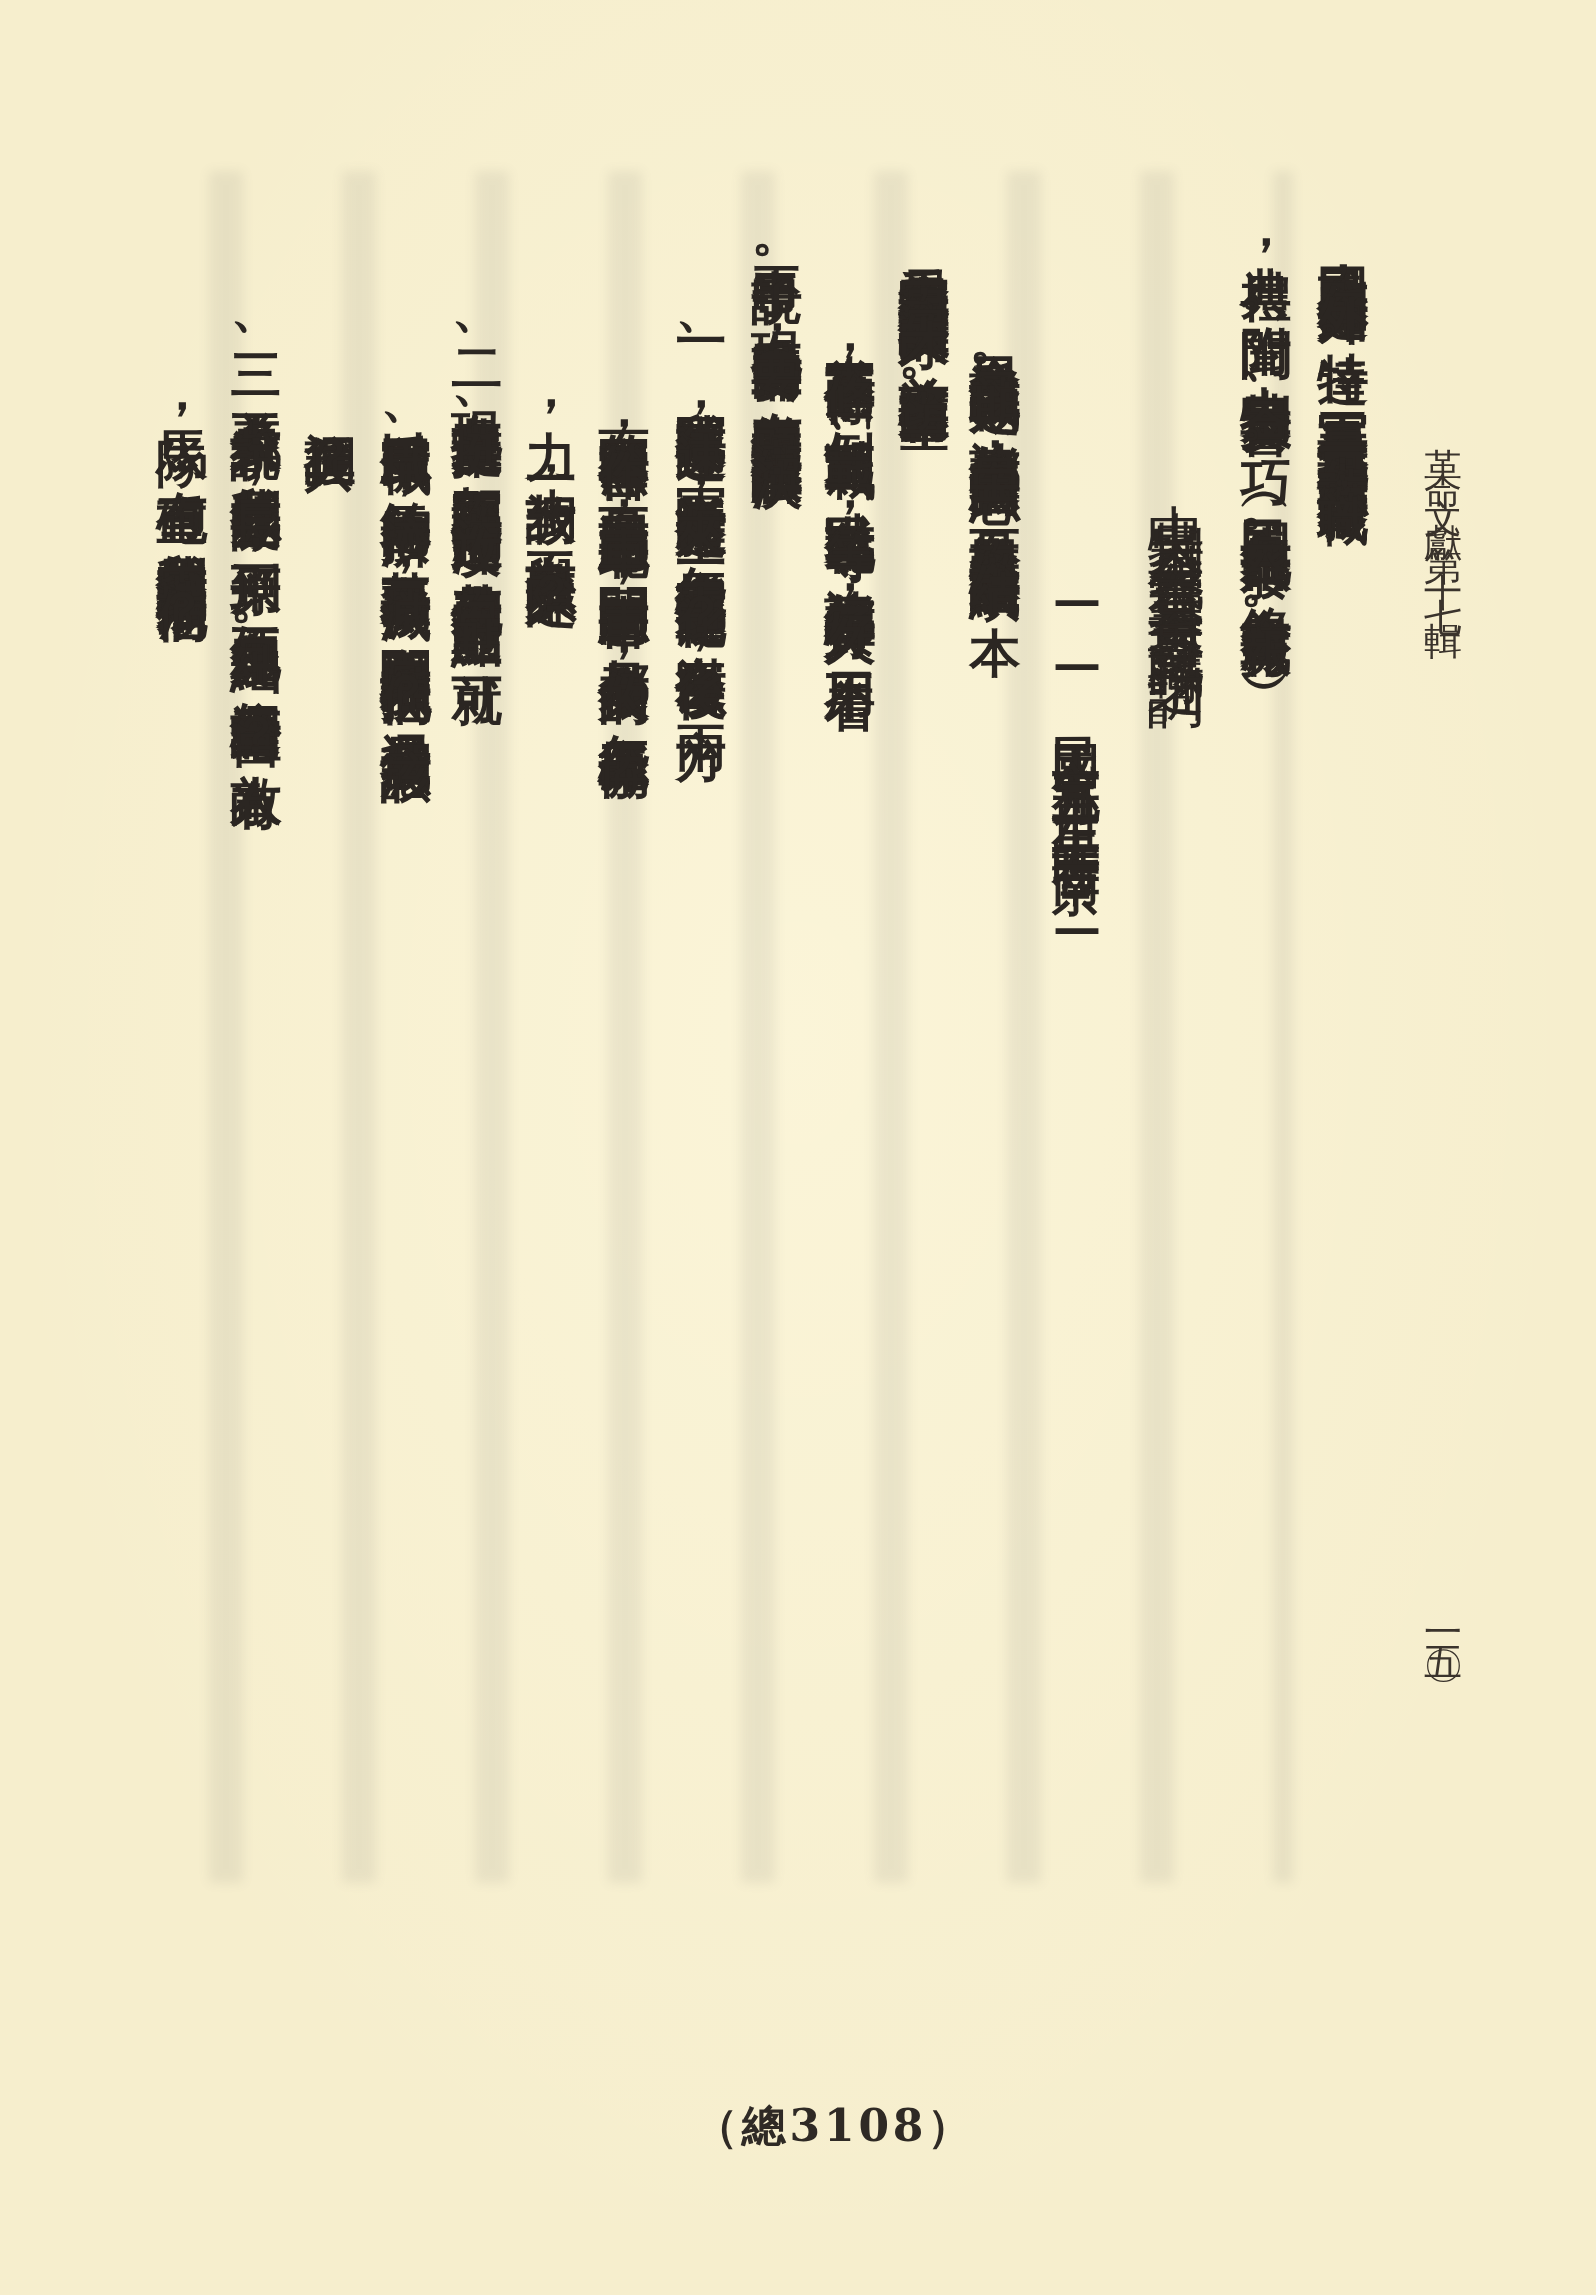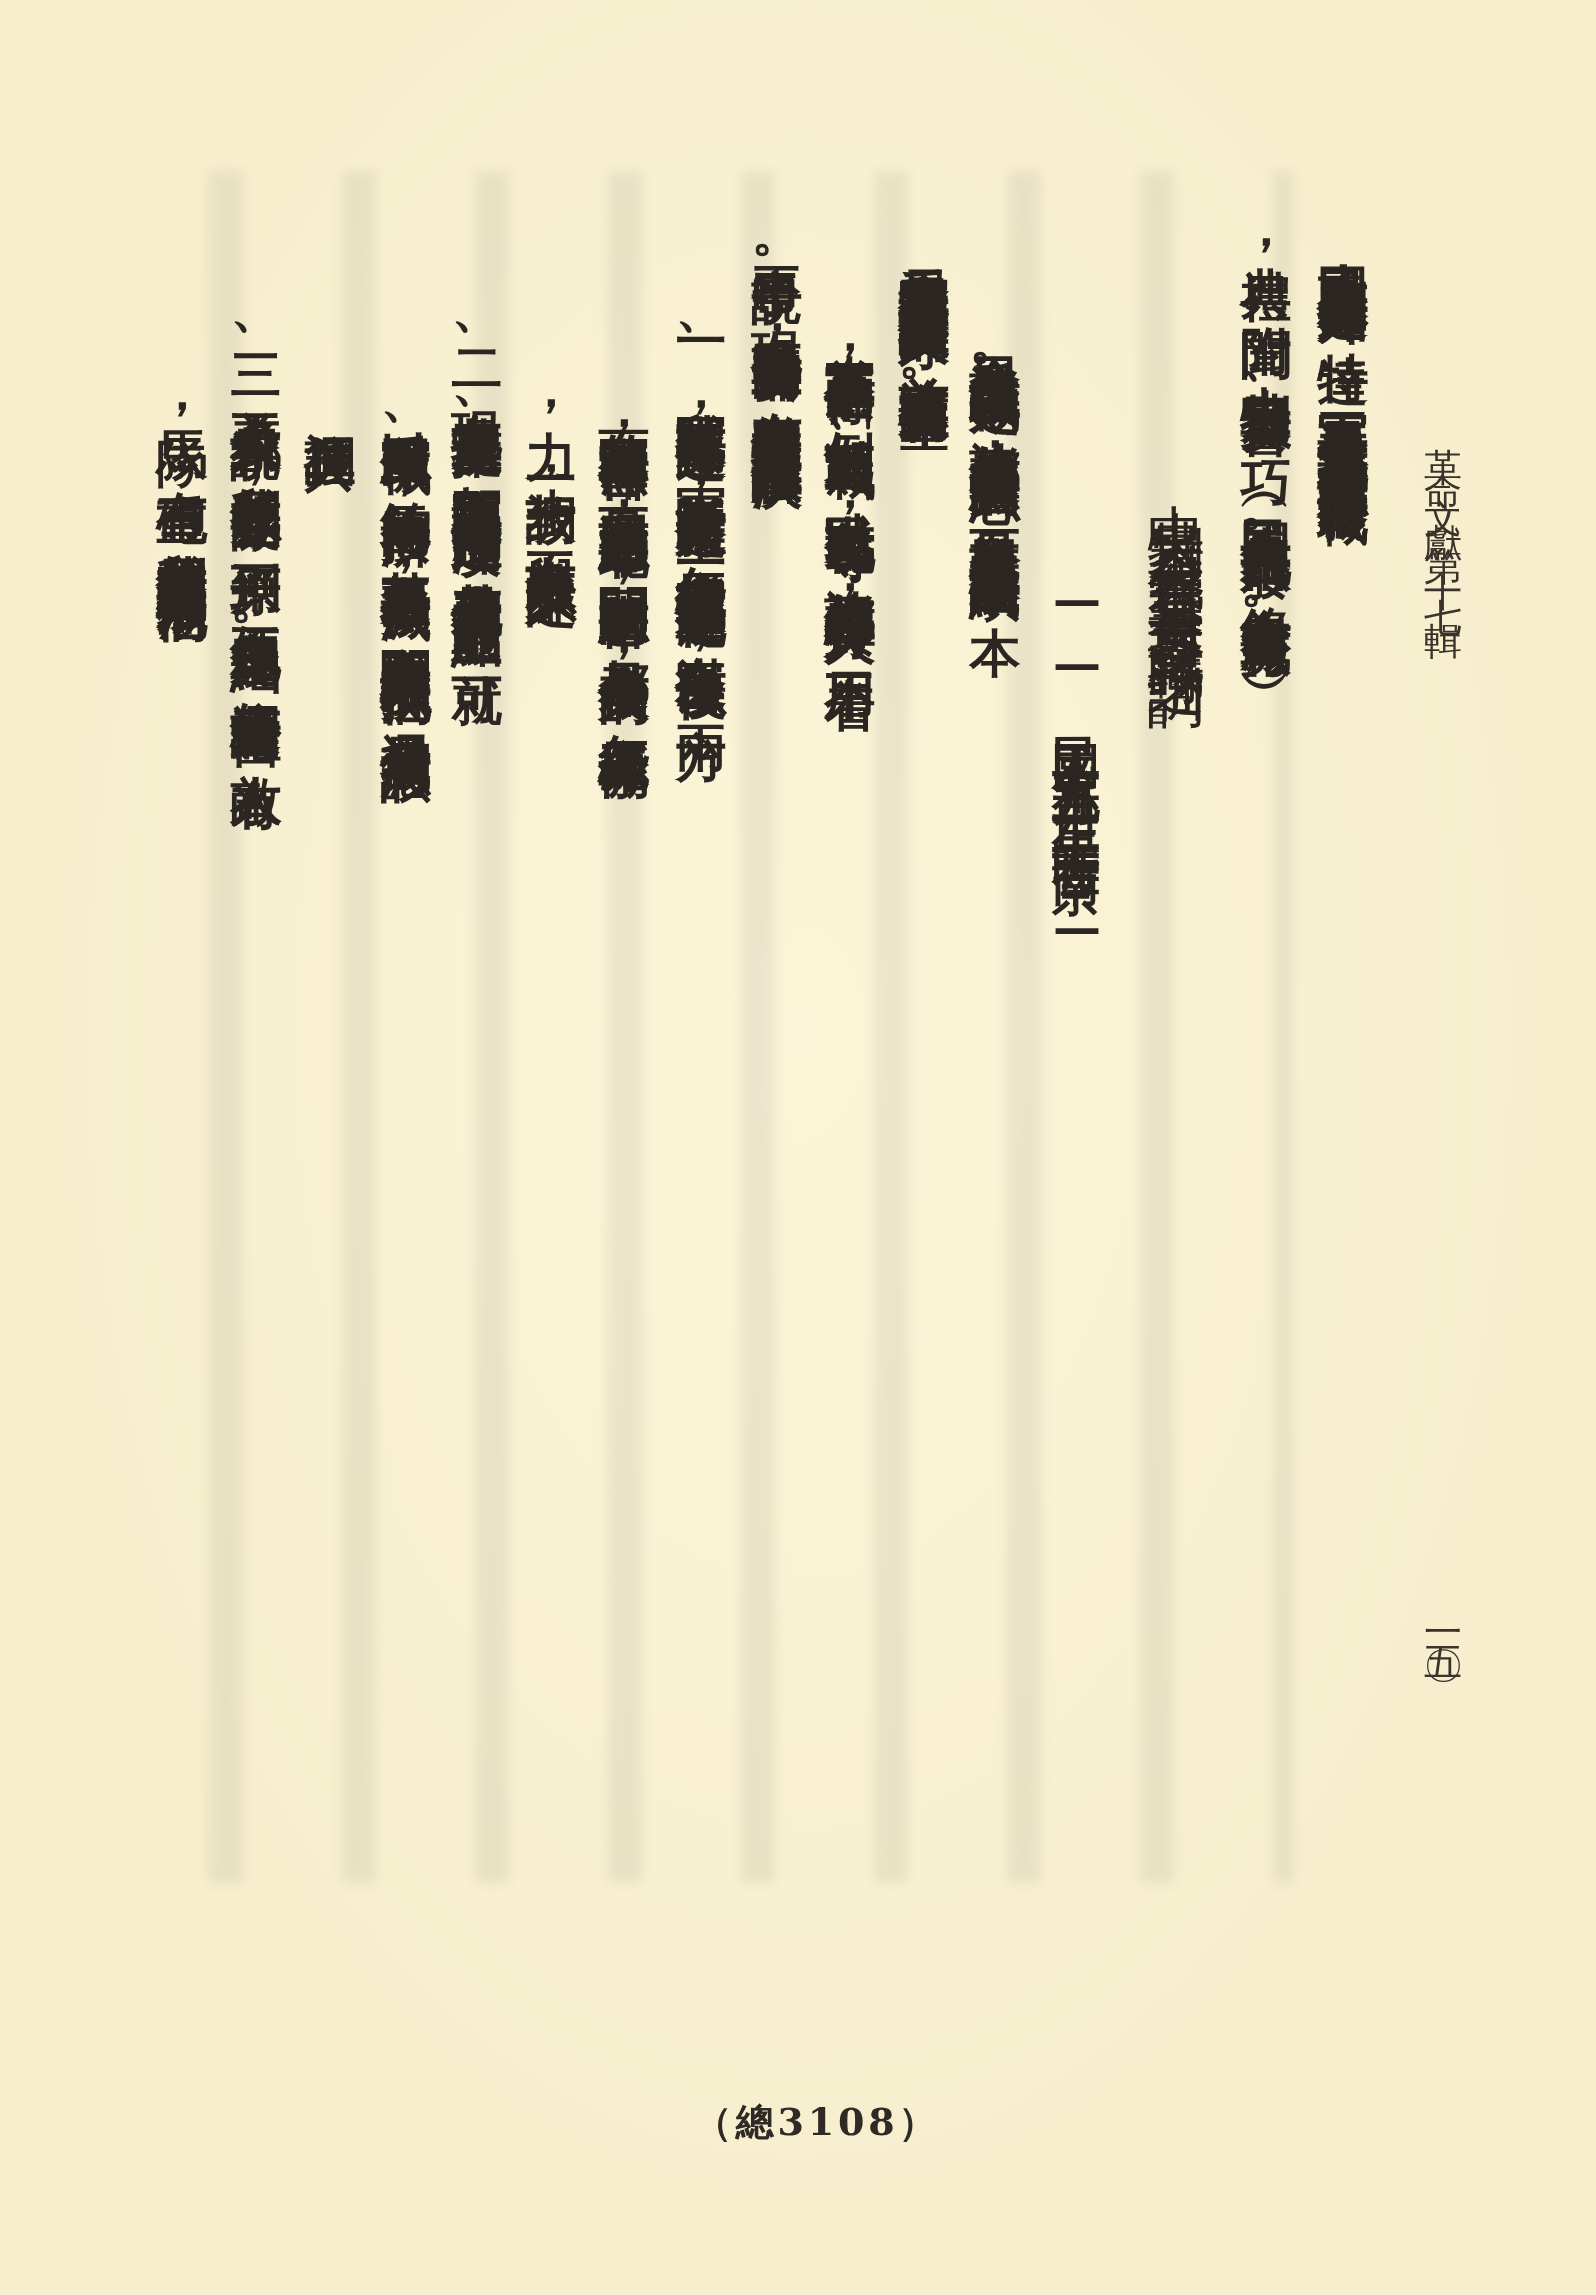--- a/index.html
+++ b/index.html
@@ -41,21 +41,21 @@
   .page-num {
     position: absolute; writing-mode: vertical-rl; text-orientation: upright;
     font-size: 38px; letter-spacing: 3.8px;
     left: 1417px; top: 1612px; color: #3a332c;
   }
   .essay-title {
     font-size: 57px; letter-spacing: 7.6px; font-weight: normal;
   }
   .footer {
     position: absolute; left: 694px; top: 2097px;
-    font-size: 38px; font-weight: bold; letter-spacing: 3.8px;
+    font-size: 44px; font-weight: bold; letter-spacing: 3.8px;
     color: #2f2a25;
   }
 </style>
 </head>
 <body>
 
 <div class="page-bg"></div>
 <div class="ghost"></div>
 
 <div class="header-title">革命文獻第十七輯</div>

